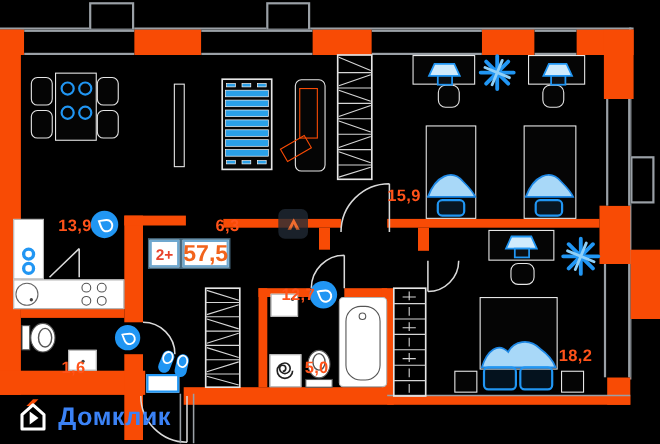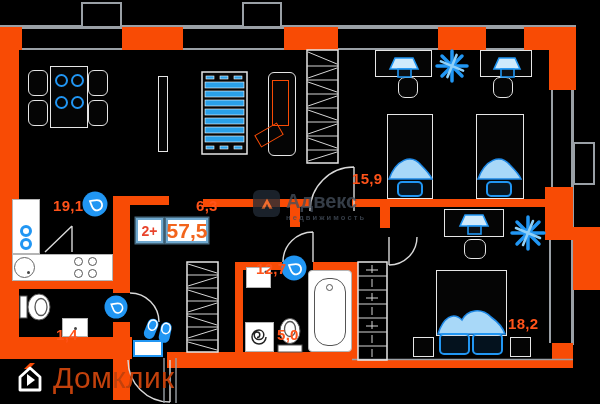--- a/index.html
+++ b/index.html
@@ -19,21 +19,21 @@
   .badge{position:absolute;left:136px;top:218px;display:flex;gap:3px;}
   .badge .bx{height:25px;background:#fff;border:2px solid #6fa8cf;box-shadow:0 0 0 1.5px rgba(130,195,235,.55);
              display:flex;align-items:center;justify-content:center;font-weight:bold;box-sizing:border-box;}
   .bx1{width:27px;color:#e8432c;font-size:14px;}
   .bx2{width:42px;color:#f2641c;font-size:21px;}
   .wm{position:absolute;left:253px;top:190px;opacity:.78;display:flex;gap:6px;align-items:flex-start;}
   .wm-box{width:27px;height:27px;background:#222b36;border-radius:6px;display:flex;align-items:center;justify-content:center;}
   .wm-brand{color:#454f5c;font-size:20px;font-weight:bold;line-height:1.1;}
   .wm-sub{color:#454f5c;font-size:7.5px;letter-spacing:2.1px;font-weight:bold;margin-top:1px;}
   .dk{position:absolute;left:14px;top:361px;display:flex;align-items:center;gap:7px;}
-  .dk-text{color:#c2410c;font-size:30px;font-weight:normal;letter-spacing:.4px;}
+  .dk-text{color:#3b82f6;font-size:23px;font-weight:bold;letter-spacing:.4px;}
   svg{display:block;}
   .overlay{position:absolute;left:0;top:0;}
 </style>
 </head>
 <body>
 
 <div class="stage">
 
   <div class="gline abs" style="left:0;top:25px;width:576px;height:2px;"></div>
   <div class="gline abs" style="left:572px;top:25px;width:2px;height:320px;"></div>
@@ -247,42 +247,38 @@
         <rect x="0" y="0" width="11" height="21" rx="5.5" fill="#2196f3"></rect>
         <ellipse cx="5.5" cy="6.5" rx="4.2" ry="5.2" fill="none" stroke="#fff" stroke-width="1.6"></ellipse>
       </g>
       <g transform="translate(162,321) rotate(12)">
         <rect x="0" y="0" width="11" height="21" rx="5.5" fill="#2196f3"></rect>
         <ellipse cx="5.5" cy="6.5" rx="4.2" ry="5.2" fill="none" stroke="#fff" stroke-width="1.6"></ellipse>
       </g>
     </g>
   </svg>
 
-  <div class="rl" style="left:53px;top:166px;">19,1</div>
+  <div class="rl" style="left:53px;top:166px;">13,9</div>
   <div class="rl" style="left:196px;top:166px;">6,3</div>
   <div class="rl" style="left:352px;top:139px;">15,9</div>
   <div class="rl" style="left:256px;top:229px;">12,7</div>
   <div class="rl" style="left:277px;top:295px;">5,0</div>
-  <div class="rl" style="left:56px;top:295px;">1,4</div>
+  <div class="rl" style="left:56px;top:295px;">1,6</div>
   <div class="rl" style="left:508px;top:284px;">18,2</div>
 
   <div class="badge">
     <div class="bx bx1">2+</div>
     <div class="bx bx2">57,5</div>
   </div>
 
   <div class="wm">
     <div class="wm-box">
       <svg width="20" height="20" viewBox="0 0 27 27">
           <polygon points="13.5,6 21,20 16.6,20 13.5,13 10.4,20 6,20" fill="#f0763a"></polygon>
         </svg>
-    </div>
-    <div>
-      <div class="wm-brand">Адвекс</div>
-      <div class="wm-sub">недвижимость</div>
     </div>
   </div>
 
   <div class="dk">
     <svg width="32" height="34" viewBox="0 0 32 34">
       <polygon points="10,8 16,2 21,2 15,8" fill="#f84b05"></polygon>
       <path d="M6,16 L16,7 L26,16 V29 H6 Z" fill="none" stroke="#fff" stroke-width="2.8" stroke-linejoin="round"></path>
       <polygon points="13,13 21,19 13,25" fill="#fff"></polygon>
     </svg>
     <div class="dk-text">Домклик</div>

